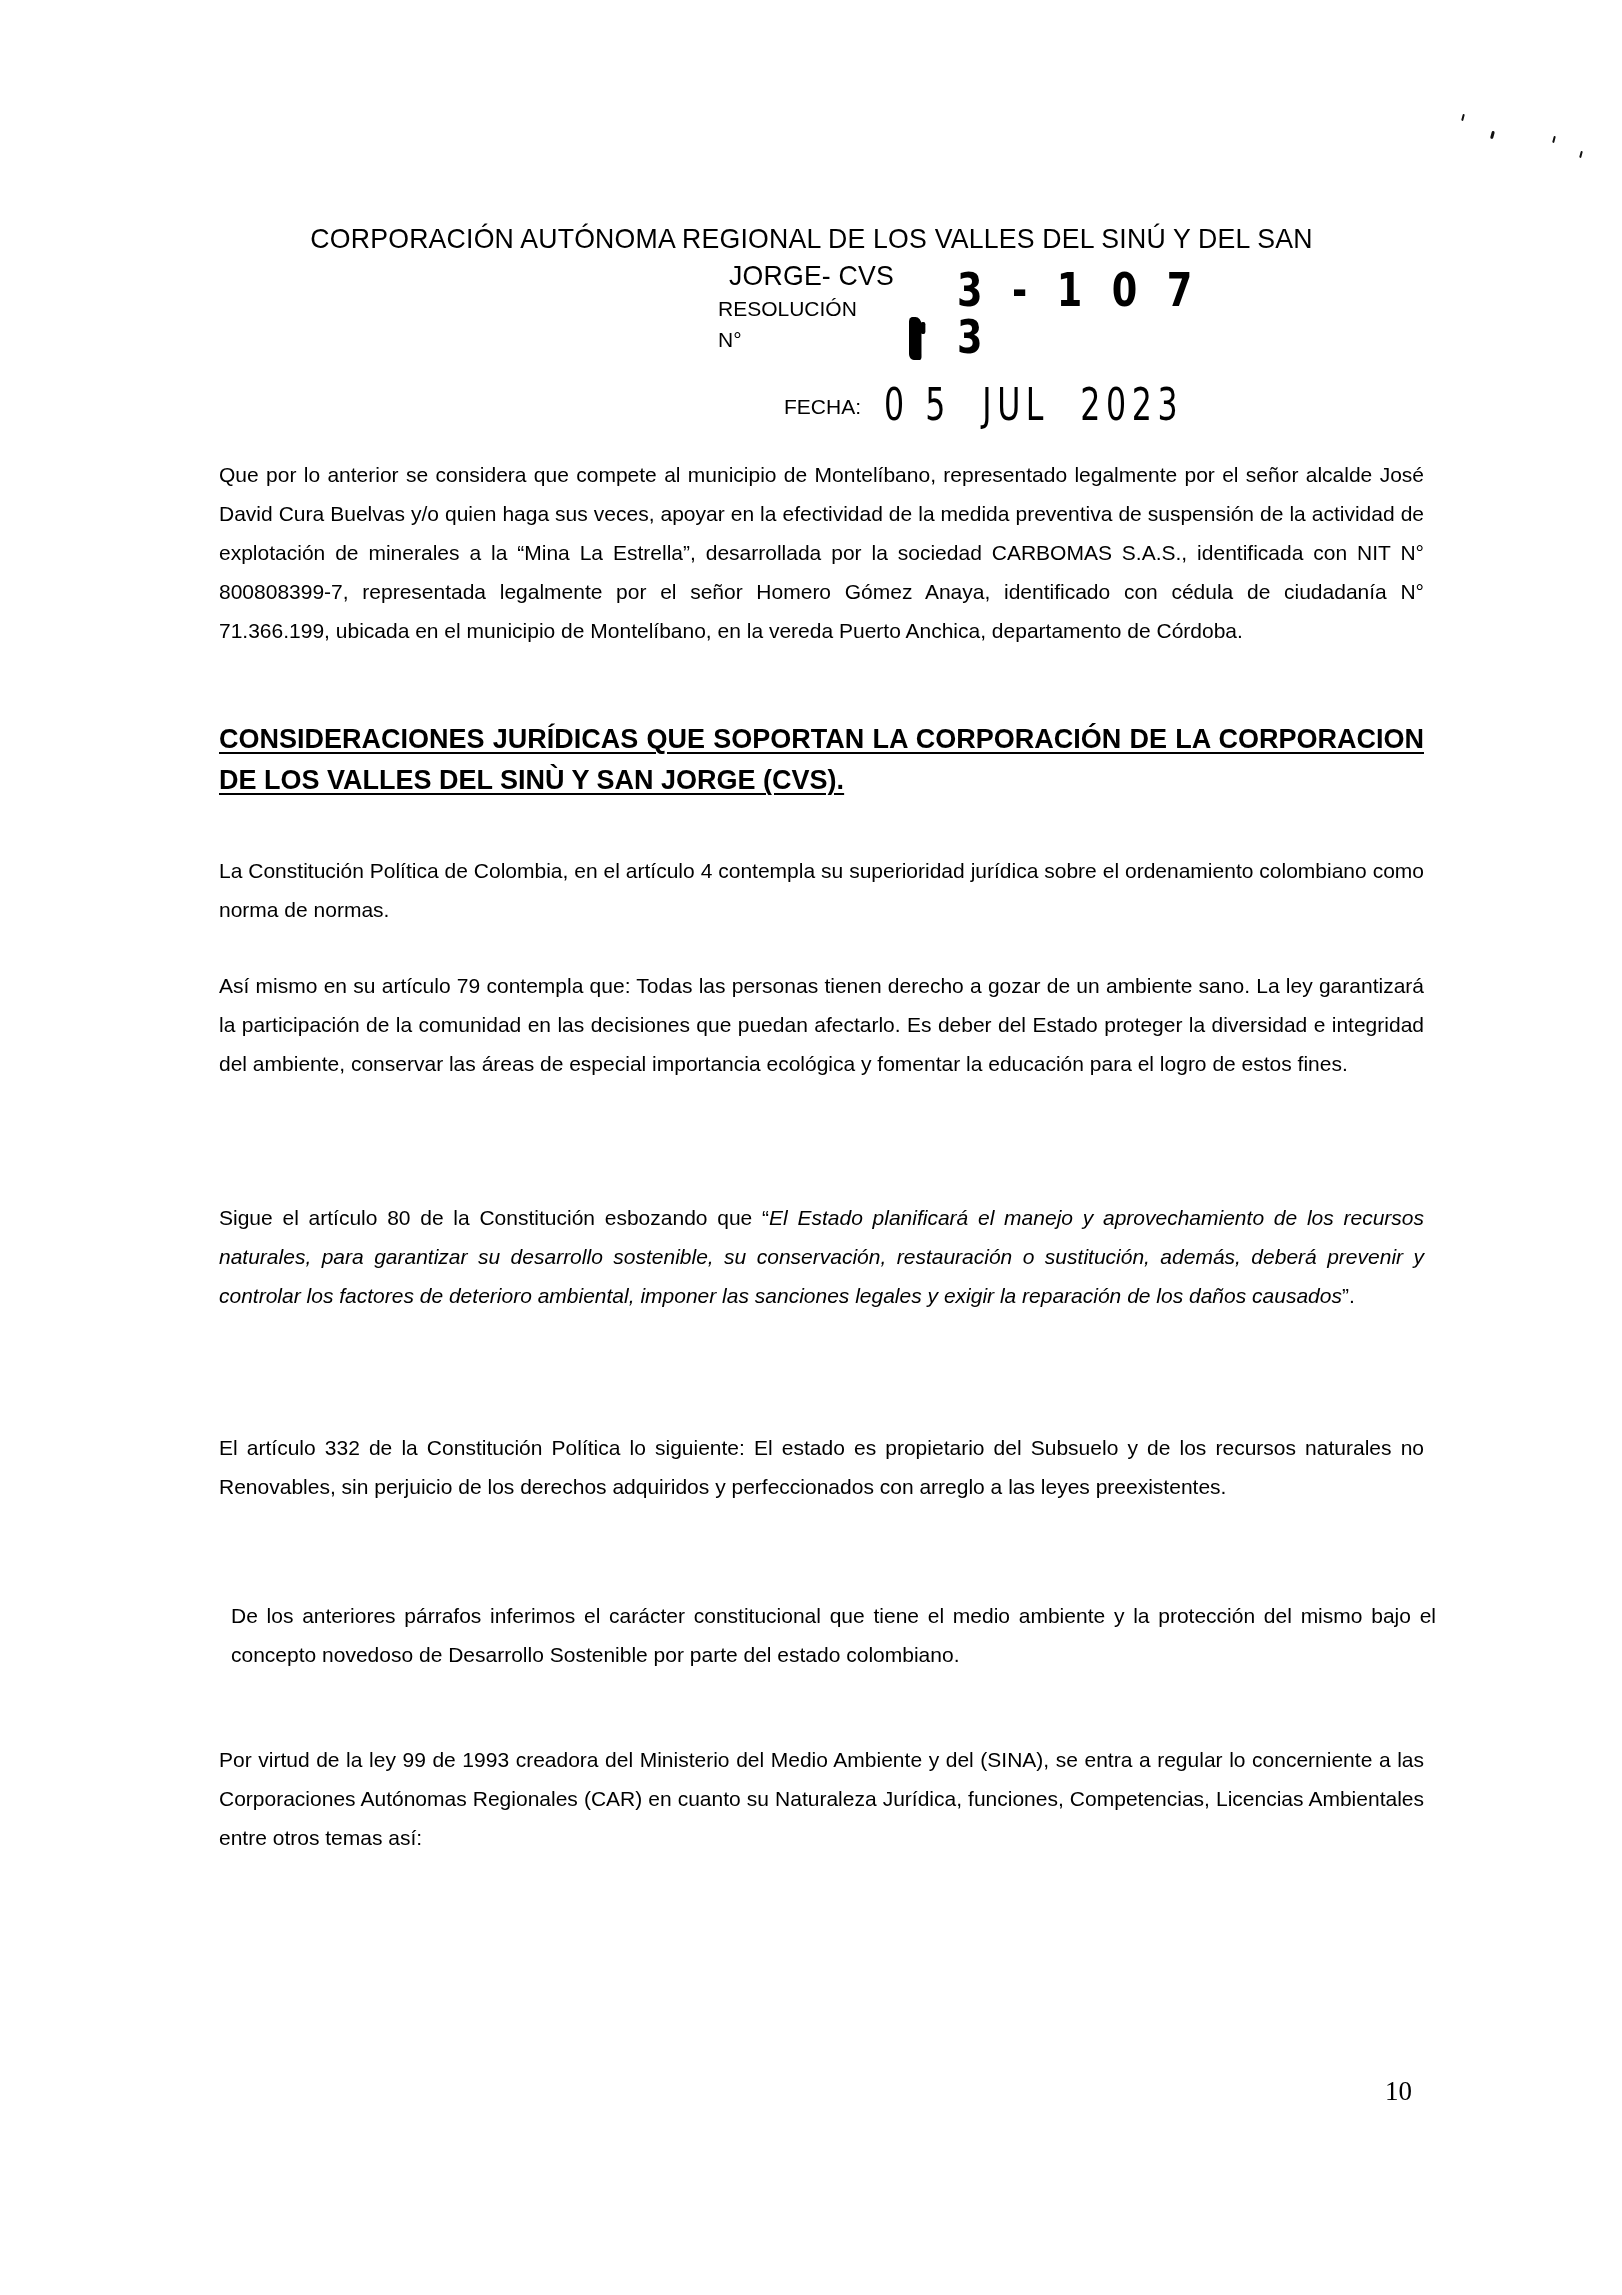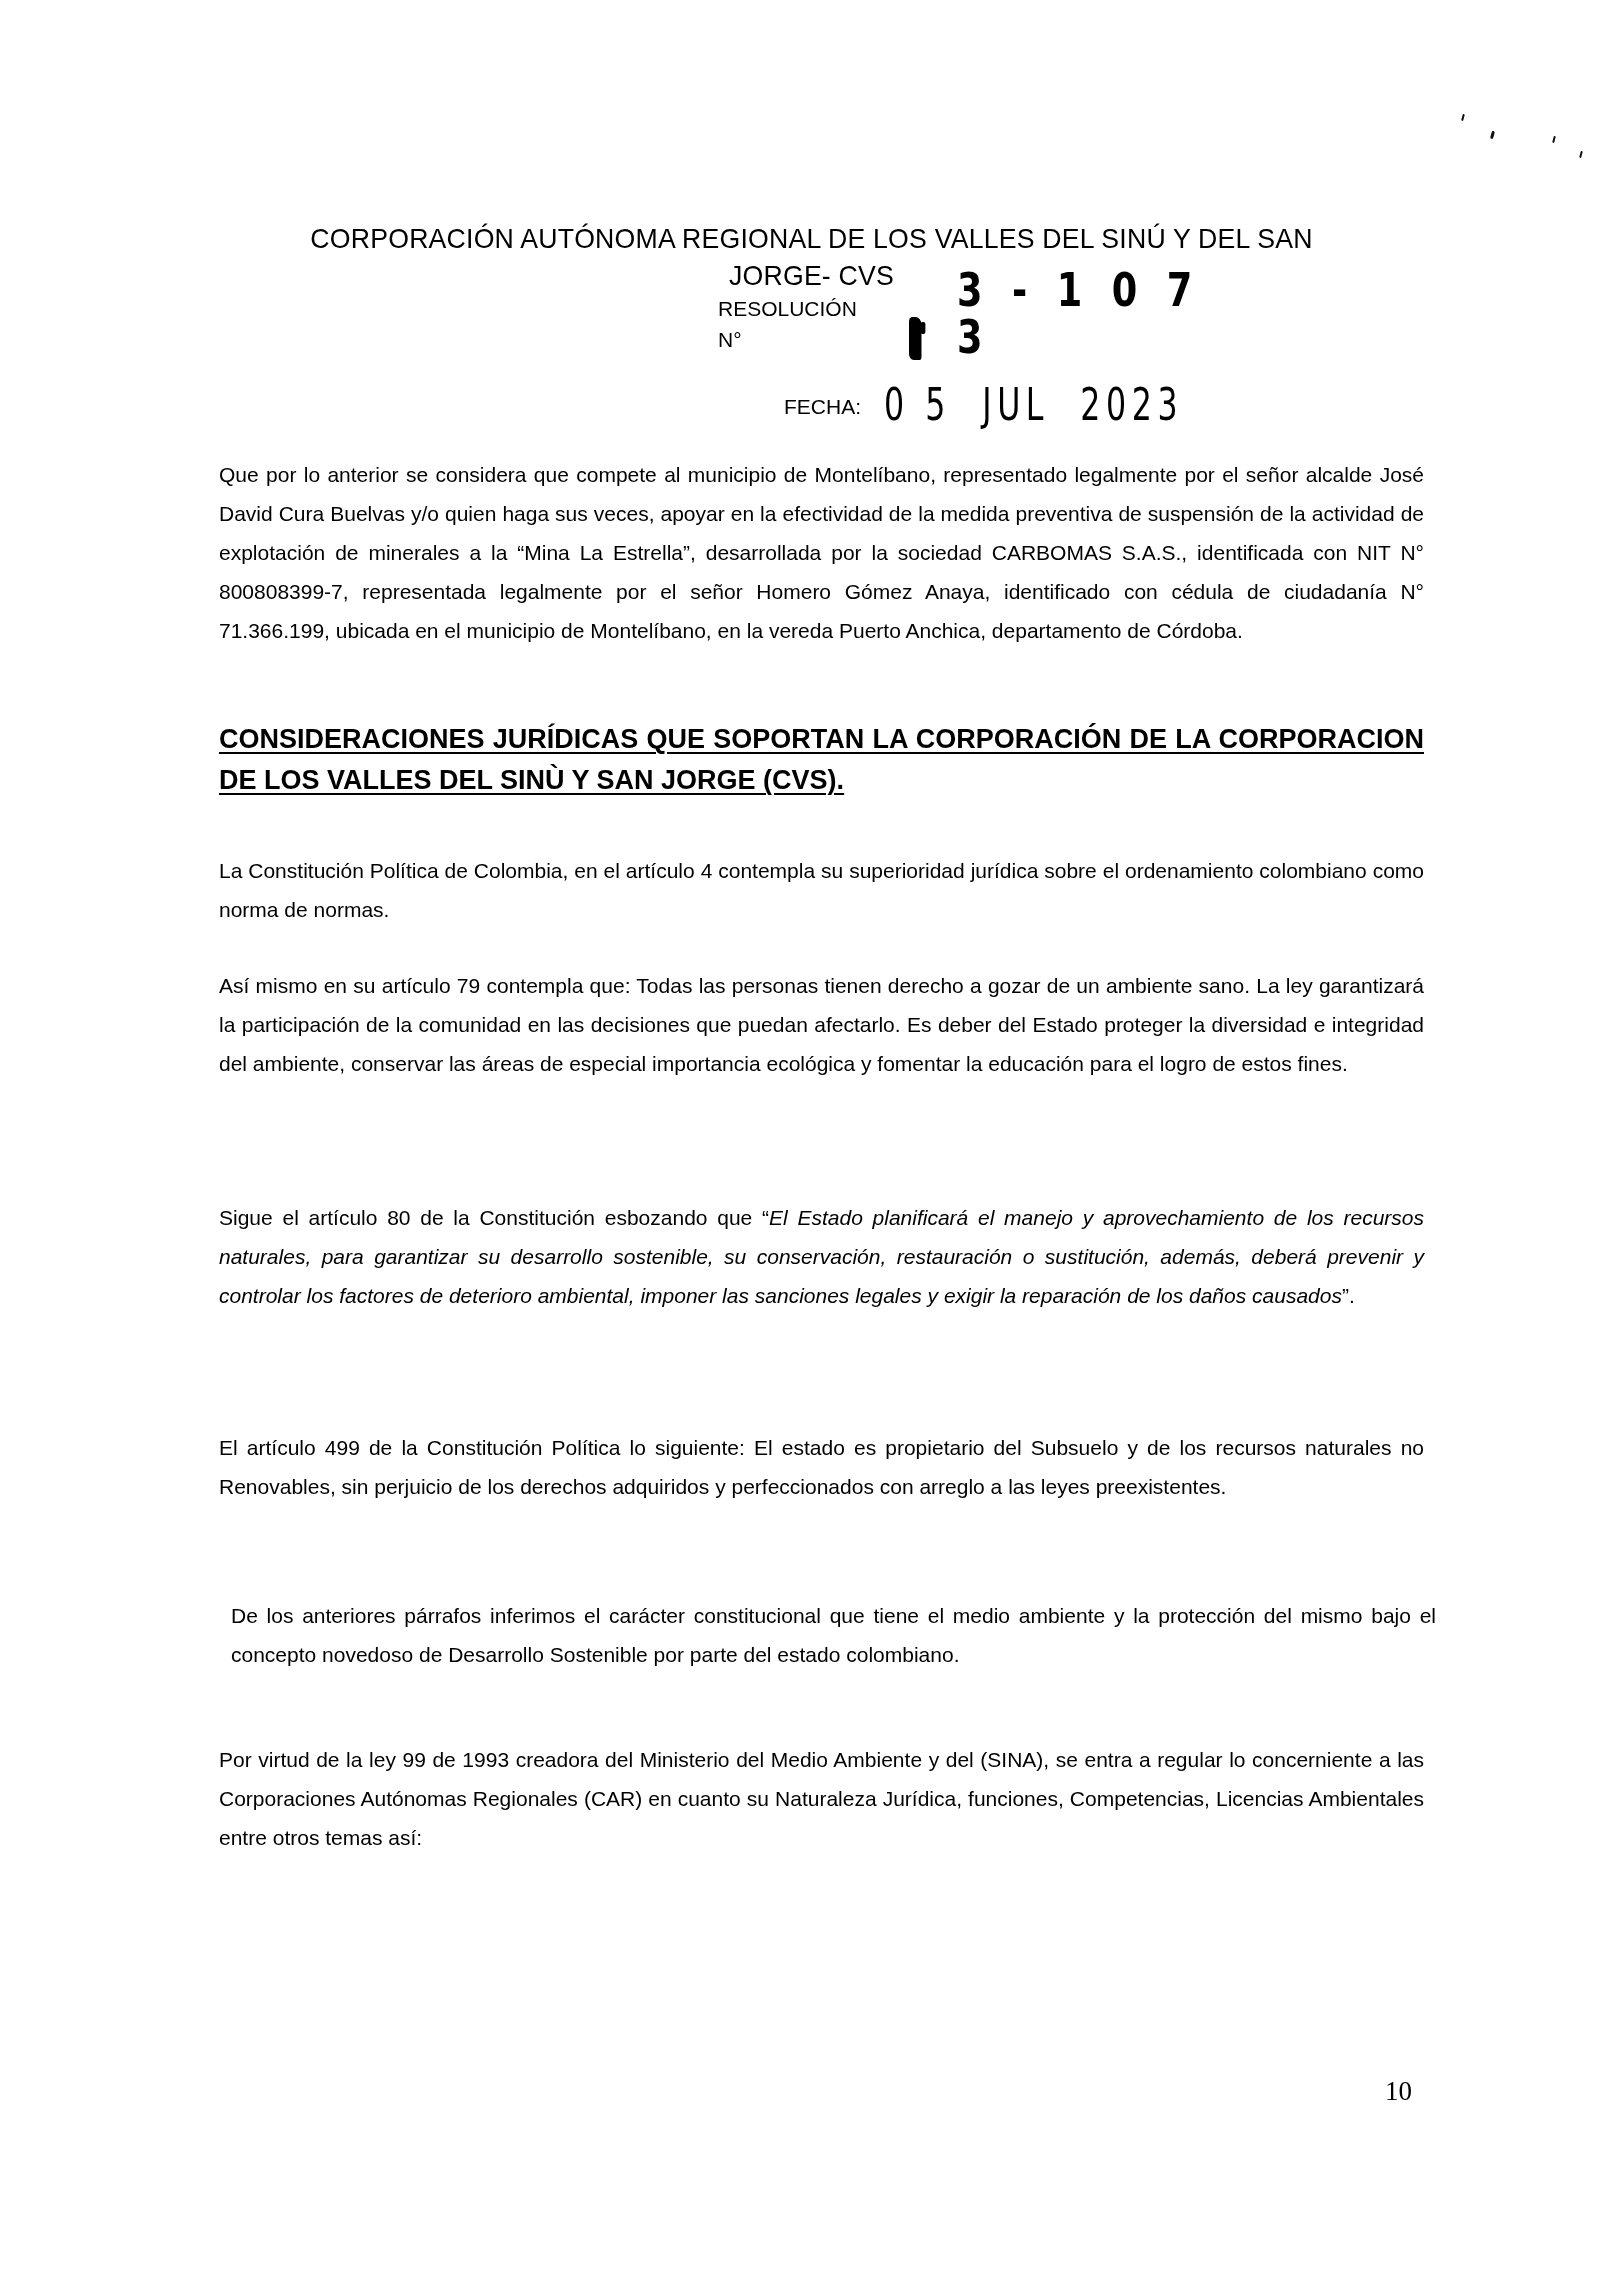--- a/index.html
+++ b/index.html
@@ -173,21 +173,21 @@
   <p class="body-text" style="top:455px;margin:0;">Que por lo anterior se considera que compete al municipio de Montelíbano, representado legalmente por el señor alcalde José David Cura Buelvas y/o quien haga sus veces, apoyar en la efectividad de la medida preventiva de suspensión de la actividad de explotación de minerales a la “Mina La Estrella”, desarrollada por la sociedad CARBOMAS S.A.S., identificada con NIT N° 800808399-7, representada legalmente por el señor Homero Gómez Anaya, identificado con cédula de ciudadanía N° 71.366.199, ubicada en el municipio de Montelíbano, en la vereda Puerto Anchica, departamento de Córdoba.</p>
 
   <p class="section-heading" style="top:719px;margin:0;">CONSIDERACIONES JURÍDICAS QUE SOPORTAN LA CORPORACIÓN DE LA CORPORACION DE LOS VALLES DEL SINÙ Y SAN JORGE (CVS).</p>
 
   <p class="body-text" style="top:851px;margin:0;">La Constitución Política de Colombia, en el artículo 4 contempla su superioridad jurídica sobre el ordenamiento colombiano como norma de normas.</p>
 
   <p class="body-text" style="top:966px;margin:0;">Así mismo en su artículo 79 contempla que: Todas las personas tienen derecho a gozar de un ambiente sano. La ley garantizará la participación de la comunidad en las decisiones que puedan afectarlo. Es deber del Estado proteger la diversidad e integridad del ambiente, conservar las áreas de especial importancia ecológica y fomentar la educación para el logro de estos fines.</p>
 
   <p class="body-text" style="top:1198px;margin:0;"><span>Sigue el artículo 80 de la Constitución esbozando que “</span><span class="italic">El Estado planificará el manejo y aprovechamiento de los recursos naturales, para garantizar su desarrollo sostenible, su conservación, restauración o sustitución, además, deberá prevenir y controlar los factores de deterioro ambiental, imponer las sanciones legales y exigir la reparación de los daños causados</span><span>”.</span></p>
 
-  <p class="body-text" style="top:1428px;margin:0;">El artículo 499 de la Constitución Política lo siguiente: El estado es propietario del Subsuelo y de los recursos naturales no Renovables, sin perjuicio de los derechos adquiridos y perfeccionados con arreglo a las leyes preexistentes.</p>
+  <p class="body-text" style="top:1428px;margin:0;">El artículo 332 de la Constitución Política lo siguiente: El estado es propietario del Subsuelo y de los recursos naturales no Renovables, sin perjuicio de los derechos adquiridos y perfeccionados con arreglo a las leyes preexistentes.</p>
 
   <p class="body-text" style="top:1584px;margin:12px;">De los anteriores párrafos inferimos el carácter constitucional que tiene el medio ambiente y la protección del mismo bajo el concepto novedoso de Desarrollo Sostenible por parte del estado colombiano.</p>
 
   <p class="body-text" style="top:1740px;margin:0;">Por virtud de la ley 99 de 1993 creadora del Ministerio del Medio Ambiente y del (SINA), se entra a regular lo concerniente a las Corporaciones Autónomas Regionales (CAR) en cuanto su Naturaleza Jurídica, funciones, Competencias, Licencias Ambientales entre otros temas así:</p>
 
   <div class="page-number">10</div>
 
 </div>
 
 

